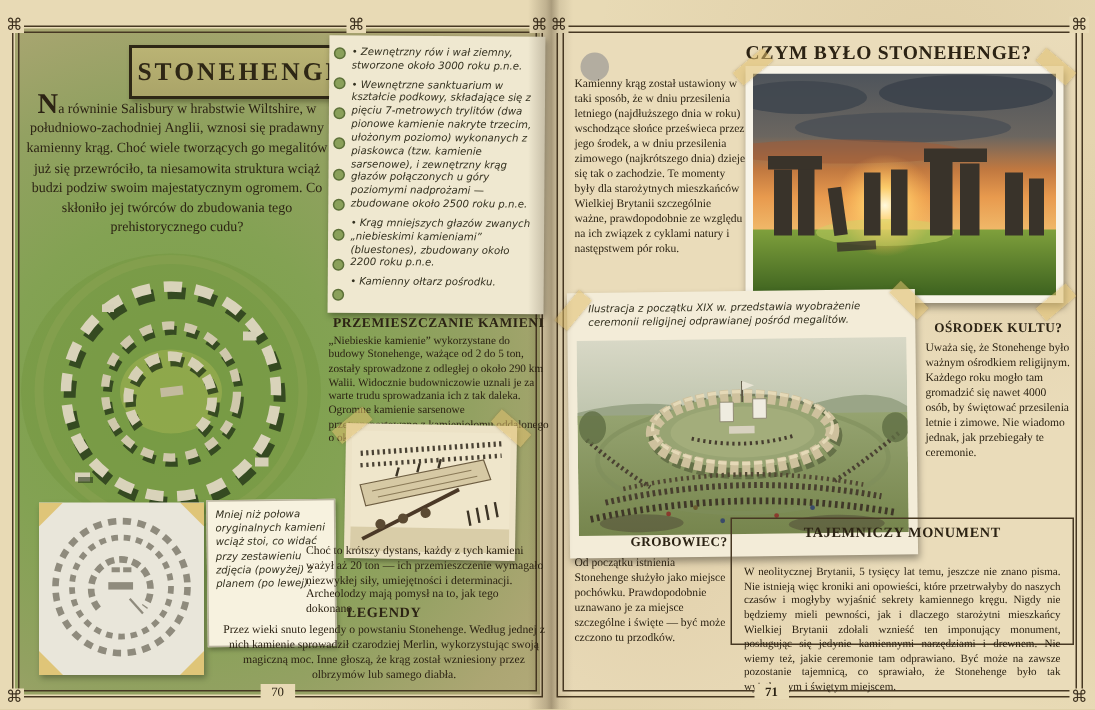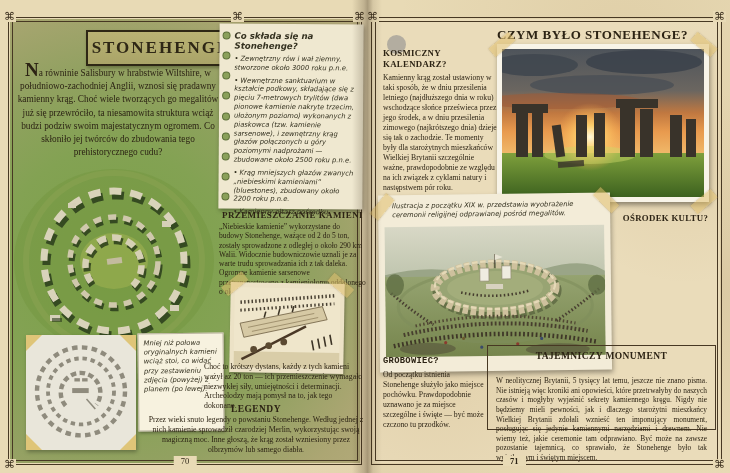--- a/index.html
+++ b/index.html
@@ -67,21 +67,21 @@
   .col-head{font-weight:bold;font-size:8.8px;line-height:1.25;letter-spacing:.3px;}
   .col-body{font-size:7.7px;line-height:1.3;margin-top:3px;}
   .photo-card{position:absolute;left:126px;top:27px;width:212px;height:158px;background:#f8f4e8;z-index:2;
     padding:5px;box-sizing:border-box;box-shadow:1px 3px 5px rgba(0,0,0,.4);}
   .ceremony-card{position:absolute;left:8px;top:177px;width:232px;height:177px;background:#f3ecd8;z-index:2;
     transform:rotate(-.7deg);box-shadow:1px 3px 5px rgba(0,0,0,.35);padding:6px 6px 9px;box-sizing:border-box;}
   .ceremony-cap{font-size:6.8px;line-height:1.3;margin:1px 0 3px 8px;}
   .cult{position:absolute;left:246px;top:196px;width:97px;z-index:2;}
   .cult .col-head{text-align:center;}
   .tomb{position:absolute;left:12px;top:339px;width:102px;z-index:2;}
-  .tomb .col-head{text-align:left;font-family:Liberation Mono, monospace;}
+  .tomb .col-head{text-align:right;}
   .mystery{position:absolute;left:116px;top:328px;width:229px;height:85px;border:1.2px solid #473823;z-index:2;
     padding:5px 8px;box-sizing:border-box;}
   .mystery .sec-head{font-size:9.5px;}
   .mystery .body{font-size:7.4px;line-height:1.3;text-align:justify;margin-top:15px;}
   .tape{position:absolute;width:26px;height:11px;background:rgba(224,192,110,.55);
     box-shadow:0 0 2px rgba(120,90,30,.35);z-index:3;}
 </style>
 </head>
 <body>
 
@@ -124,21 +124,20 @@
           <i></i>
           <i></i>
           <i></i>
           <i></i>
           <i></i>
           <i></i>
           <i></i>
           <i></i>
           <i></i>
         </div>
-      <div class="hand nb-title">Co składa się na Stonehenge?</div>
       <div class="hand nb-item"><span class="bullet">•</span><span>Zewnętrzny rów i wał ziemny, stworzone około 3000 roku p.n.e.</span></div>
       <div class="hand nb-item"><span class="bullet">•</span><span>Wewnętrzne sanktuarium w kształcie podkowy, składające się z pięciu 7-metrowych trylitów (dwa pionowe kamienie nakryte trzecim, ułożonym poziomo) wykonanych z piaskowca (tzw. kamienie sarsenowe), i zewnętrzny krąg głazów połączonych u góry poziomymi nadprożami — zbudowane około 2500 roku p.n.e.</span></div>
       <div class="hand nb-item"><span class="bullet">•</span><span>Krąg mniejszych głazów zwanych „niebieskimi kamieniami” (bluestones), zbudowany około 2200 roku p.n.e.</span></div>
       <div class="hand nb-item"><span class="bullet">•</span><span>Kamienny ołtarz pośrodku.</span></div>
     </div>
 
     <div class="moving">
       <div class="sec-head">PRZEMIESZCZANIE KAMIENI</div>
       <div class="body">„Niebieskie kamienie” wykorzystane do budowy Stonehenge, ważące od 2 do 5 ton, zostały sprowadzone z odległej o około 290 km Walii. Widocznie budowniczowie uznali je za warte trudu sprowadzania ich z tak daleka. Ogromne kamienie sarsenowe przetransportowano z kamieniołomu oddalonego o około 32 km.</div>
     </div>
@@ -195,21 +194,20 @@
     <span class="orn" style="right:-4px;top:-6px;">⌘</span>
     <span class="orn" style="left:-5px;bottom:-5px;">⌘</span>
   </div>
 
   <div class="page page-right">
     <div class="paper-bg"></div>
     <div class="page-dot"></div>
     <div class="rp-header">CZYM BYŁO STONEHENGE?</div>
 
     <div class="cosmic">
-      <div class="col-head">KOSMICZNY KALENDARZ?</div>
       <div class="col-body">Kamienny krąg został ustawiony w taki sposób, że w dniu przesilenia letniego (najdłuższego dnia w roku) wschodzące słońce prześwieca przez jego środek, a w dniu przesilenia zimowego (najkrótszego dnia) dzieje się tak o zachodzie. Te momenty były dla starożytnych mieszkańców Wielkiej Brytanii szczególnie ważne, prawdopodobnie ze względu na ich związek z cyklami natury i następstwem pór roku.</div>
     </div>
 
     <div class="photo-card">
       <div class="tape" style="left:-8px;top:-5px;transform:rotate(-40deg);"></div>
       <div class="tape" style="right:-8px;top:-5px;transform:rotate(40deg);"></div>
       <div class="tape" style="right:-8px;bottom:-5px;transform:rotate(-40deg);"></div>
       <svg viewBox="0 0 202 148" style="width:100%;height:100%;display:block;">
         <defs>
           <linearGradient id="sky" x1="0" y1="0" x2="0" y2="1">
@@ -295,20 +293,21 @@
         <circle cx="132" cy="118" r="1.6" fill="#8a3a2e"></circle>
           <circle cx="156" cy="113" r="1.6" fill="#3a4a6a"></circle>
         <circle cx="78" cy="112" r="1.6" fill="#6a5a2e"></circle>
         <ellipse cx="10" cy="58" rx="9" ry="11" fill="#5f6e44" opacity=".8"></ellipse>
         <ellipse cx="212" cy="60" rx="9" ry="10" fill="#5f6e44" opacity=".8"></ellipse>
       </svg>
     </div>
 
     <div class="cult">
       <div class="col-head">OŚRODEK KULTU?</div>
+      <div class="col-body">Uważa się, że Stonehenge było ważnym ośrodkiem religijnym. Każdego roku mogło tam gromadzić się nawet 4000 osób, by świętować przesilenia letnie i zimowe. Nie wiadomo jednak, jak przebiegały te ceremonie.</div>
     </div>
 
     <div class="tomb">
       <div class="col-head">GROBOWIEC?</div>
       <div class="col-body">Od początku istnienia Stonehenge służyło jako miejsce pochówku. Prawdopodobnie uznawano je za miejsce szczególne i święte — być może czczono tu przodków.</div>
     </div>
 
     <div class="mystery">
       <div class="sec-head">TAJEMNICZY MONUMENT</div>
       <div class="body">W neolitycznej Brytanii, 5 tysięcy lat temu, jeszcze nie znano pisma. Nie istnieją więc kroniki ani opowieści, które przetrwałyby do naszych czasów i mogłyby wyjaśnić sekrety kamiennego kręgu. Nigdy nie będziemy mieli pewności, jak i dlaczego starożytni mieszkańcy Wielkiej Brytanii zdołali wznieść ten imponujący monument, posługując się jedynie kamiennymi narzędziami i drewnem. Nie wiemy też, jakie ceremonie tam odprawiano. Być może na zawsze pozostanie tajemnicą, co sprawiało, że Stonehenge było tak wyjątkowym i świętym miejscem.</div>

